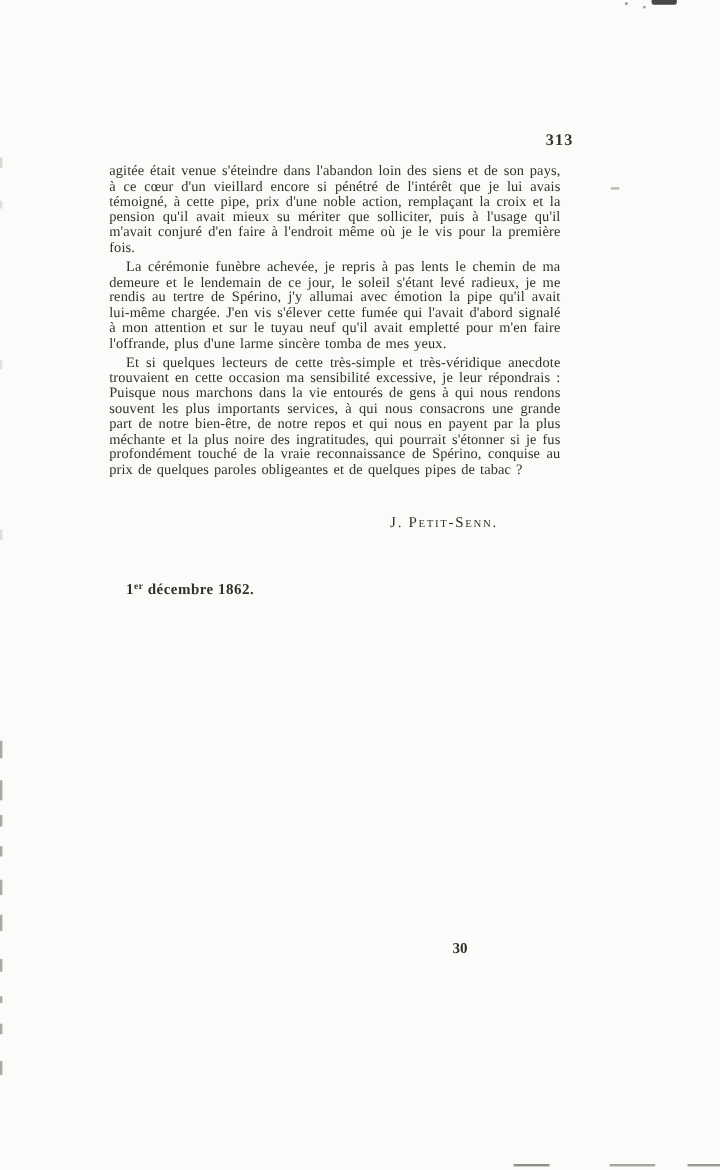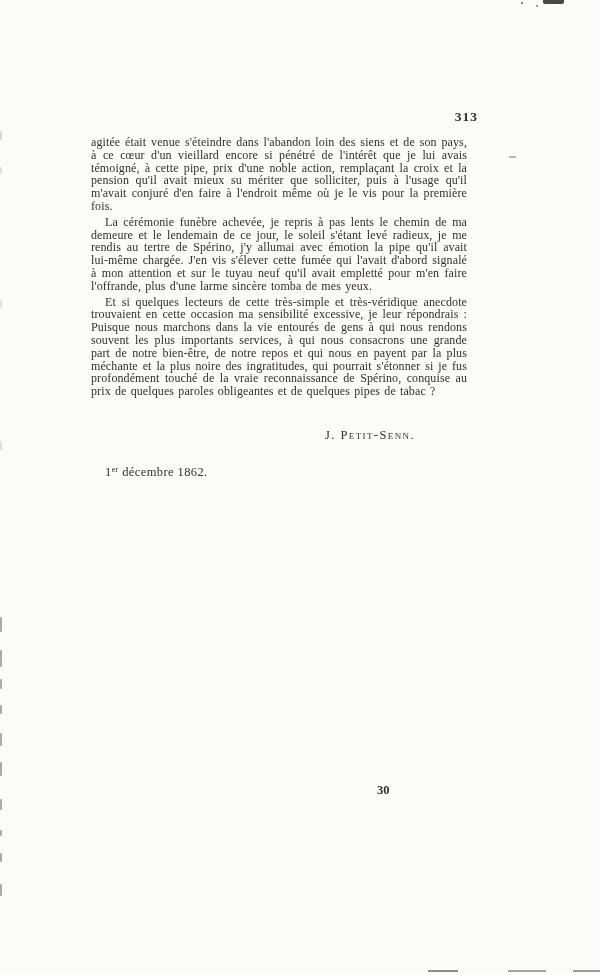--- a/index.html
+++ b/index.html
@@ -75,22 +75,22 @@
     text-align: right;
     font-variant: small-caps;
     font-size: 12.5px;
     letter-spacing: 1.4px;
     margin-top: 20px;
   }
   
   .dateline {
     position: absolute;
     left: 105px;
-    top: 465px;
-    font-weight: normal;
+    top: 484px;
+    font-weight: bold;
     font-size: 12.5px;
     letter-spacing: 0.4px;
   }
   .dateline sup {
     font-size: 8px;
     vertical-align: 4px;
   }
   
   .footer-number {
     position: absolute;

